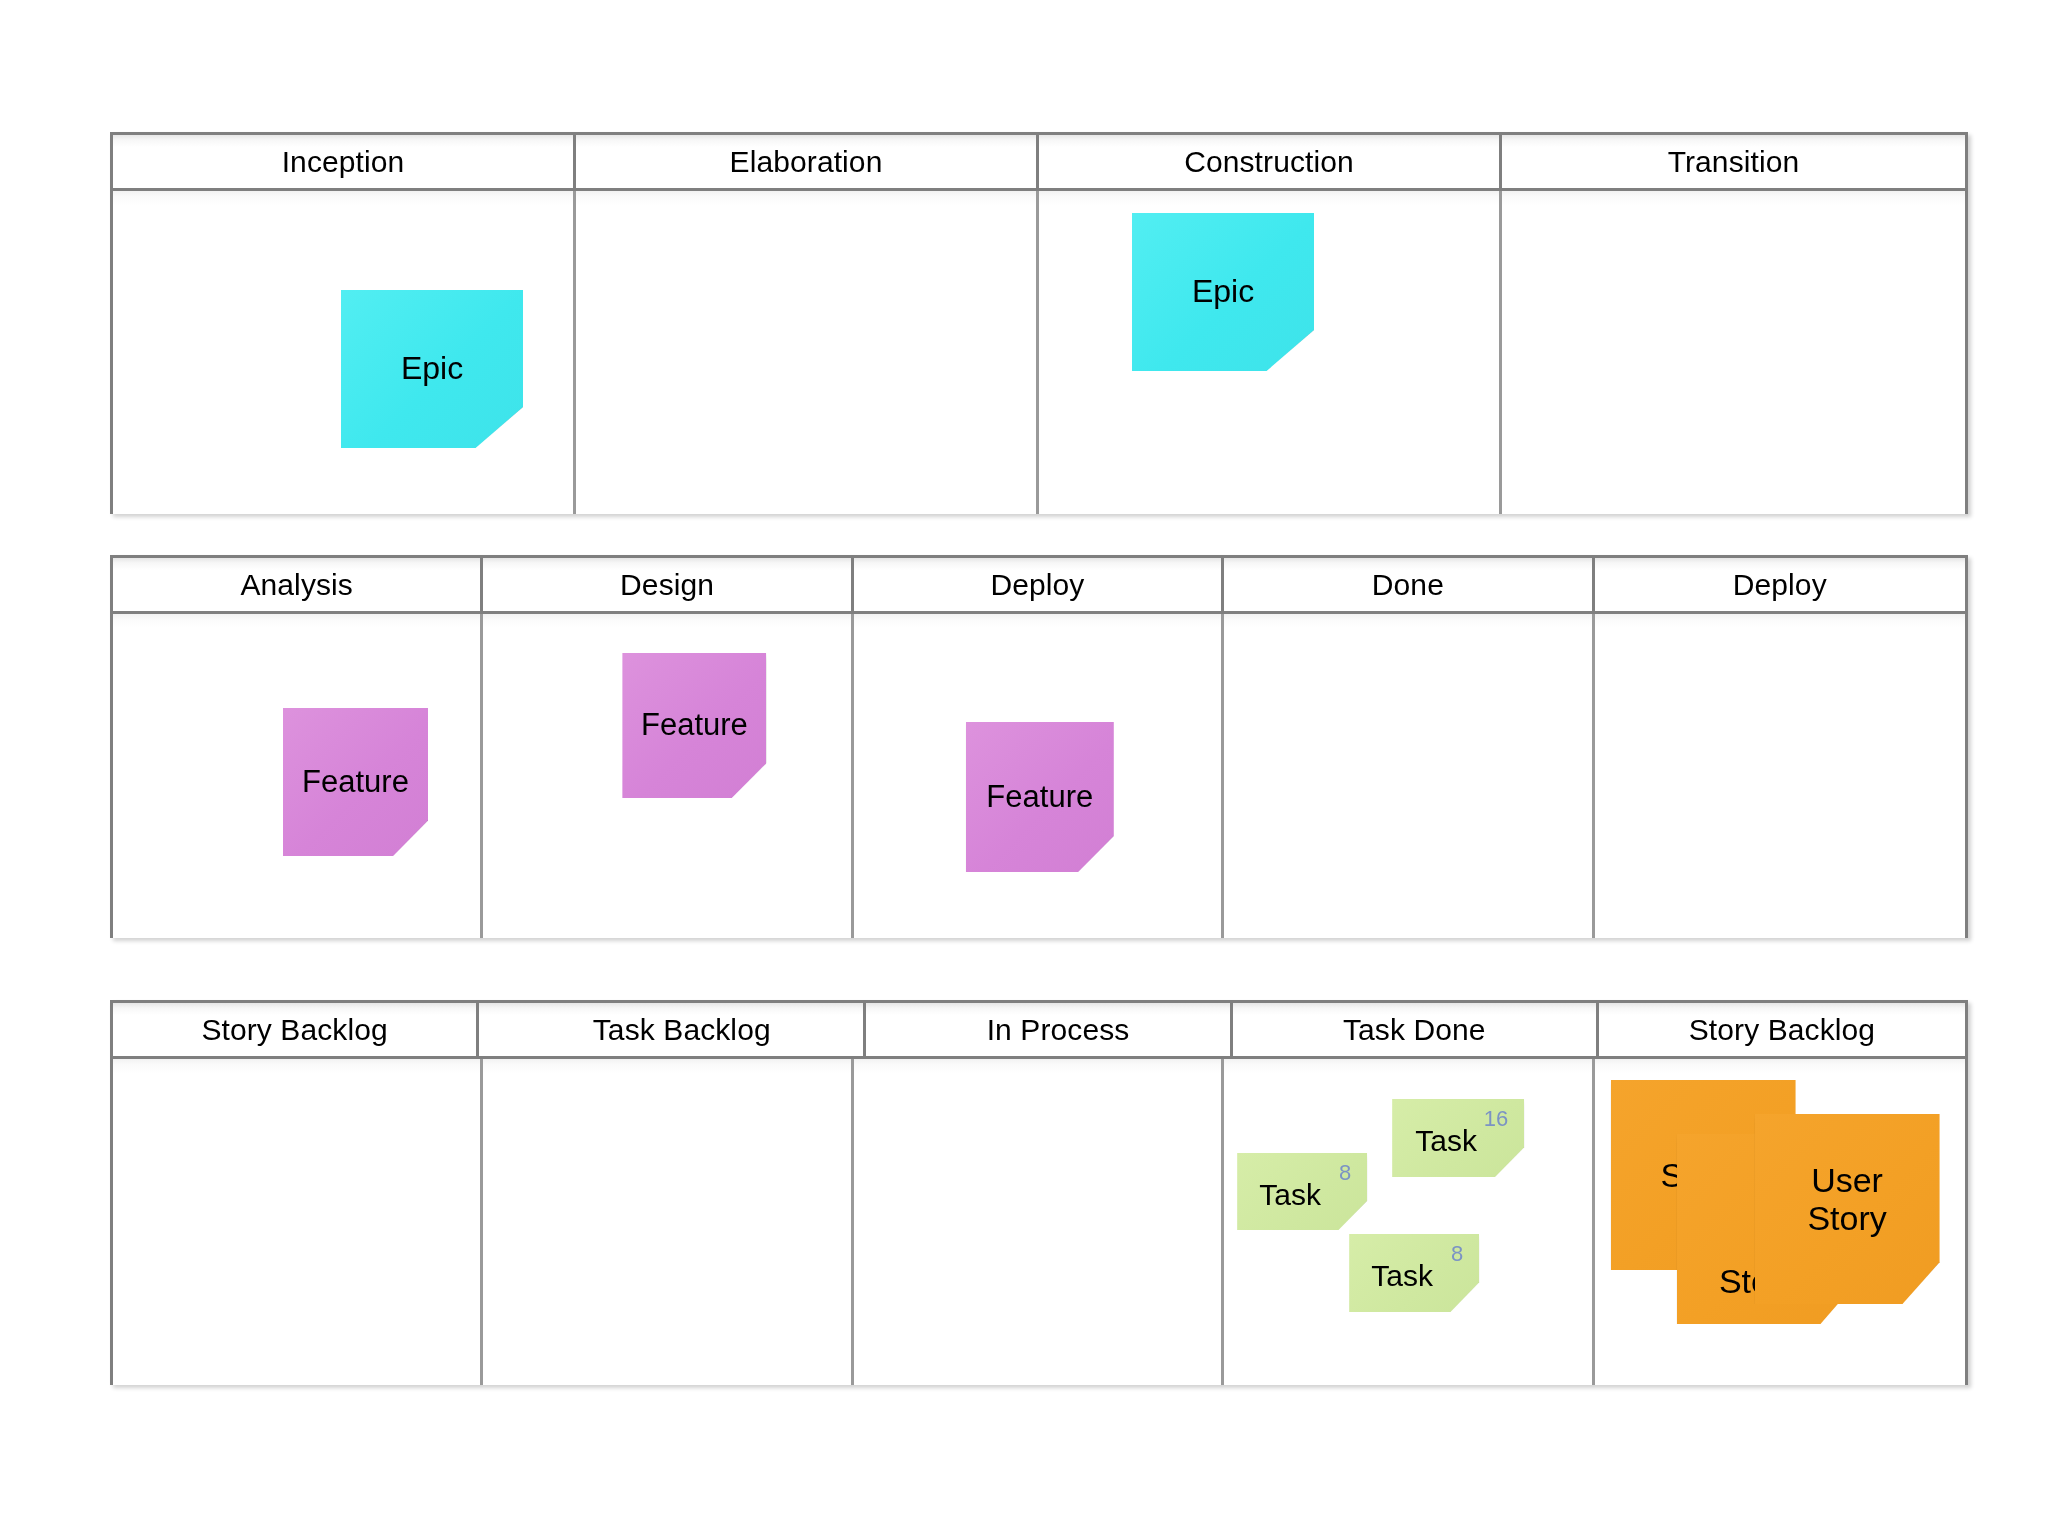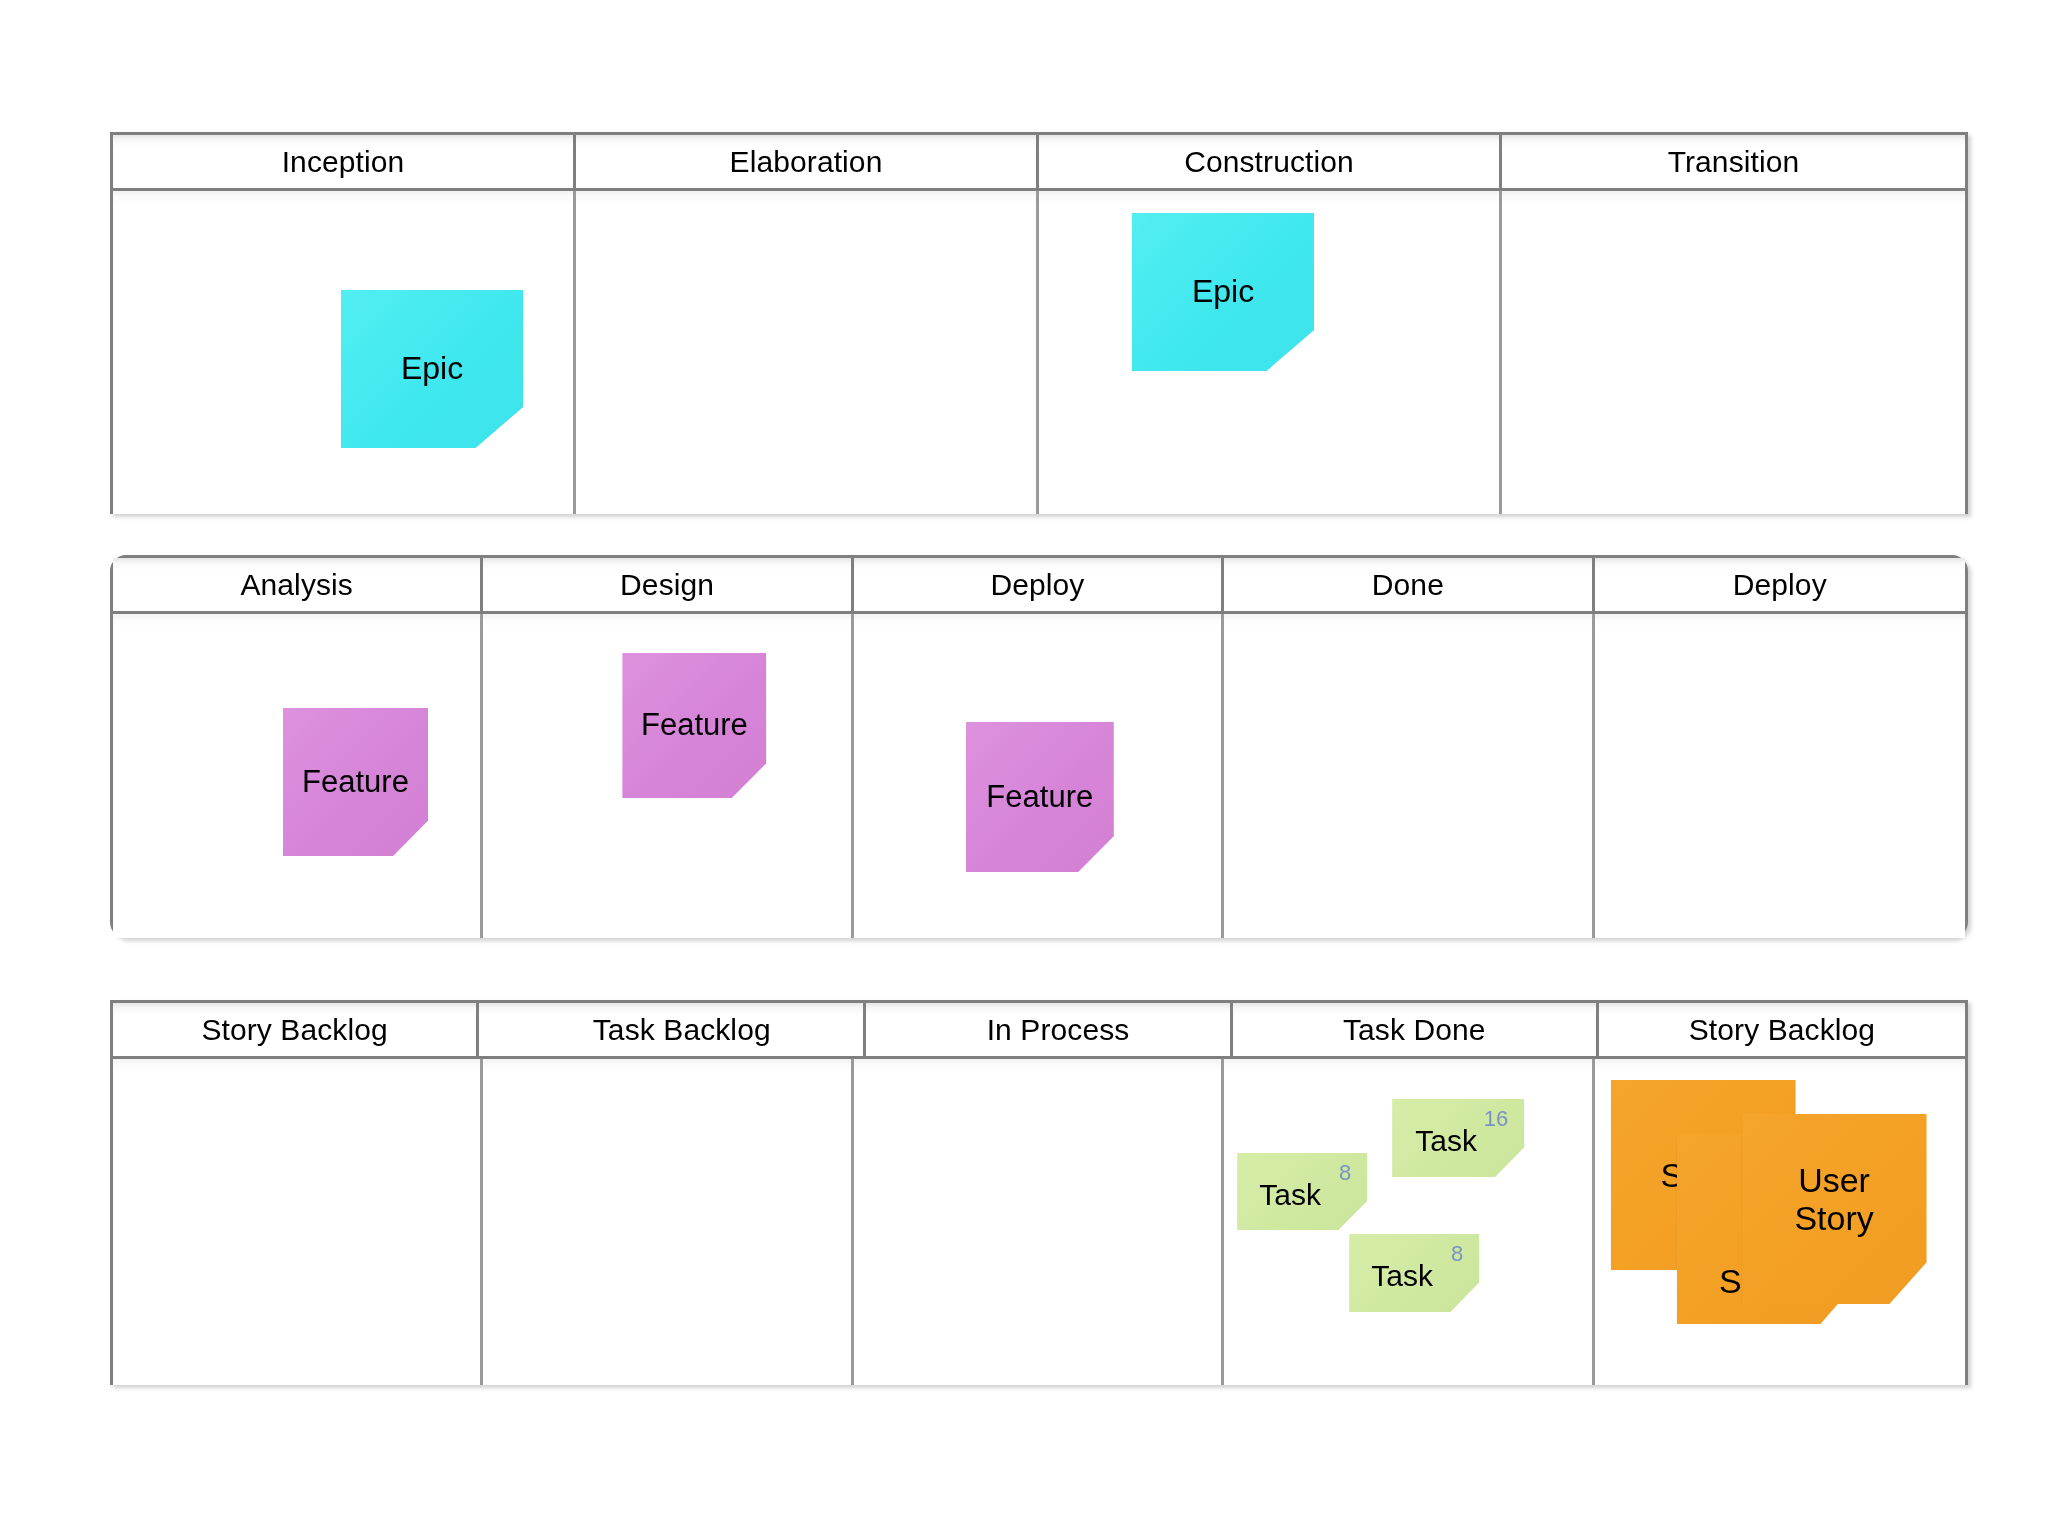--- a/index.html
+++ b/index.html
@@ -181,21 +181,21 @@
     <div class="col-cell" style="width:25%;">
       <div class="note cyan" style="left:93px; top:22px; width:182px; height:158px; font-size:32px;">
         <span class="fold"></span>
         <span class="note-label">Epic</span>
       </div>
     </div>
     <div class="col-cell" style="width:25%;"></div>
   </div>
 </div>
 
-<div class="board" style="left:110px; top:555px; width:1858px; height:383px;border-radius:16px;">
+<div class="board" style="left:110px; top:555px; width:1858px; height:383px;">
   <div class="board-header-row">
     <div class="col-head" style="width:20%;">
       <span>Analysis</span>
     </div>
     <div class="col-head" style="width:20%;">
       <span>Design</span>
     </div>
     <div class="col-head" style="width:20%;">
       <span>Deploy</span>
     </div>
@@ -273,19 +273,19 @@
 
     <div class="col-cell" style="width:20%;">
       <div class="note orange" style="left:16px; top:21px; width:185px; height:190px; font-size:34px; z-index:1;">
         <span class="fold"></span>
         <span class="note-label">Spike</span>
       </div>
       <div class="note orange" style="left:82px; top:75px; width:180px; height:190px; font-size:34px; z-index:2;">
         <span class="fold"></span>
         <span class="note-label" style="transform:translate(-8px,52px);">Story</span>
       </div>
-      <div class="note orange" style="left:147px; top:55px; width:185px; height:190px; font-size:34px; z-index:3;">
+      <div class="note orange" style="left:160px; top:55px; width:185px; height:190px; font-size:34px; z-index:3;">
         <span class="fold"></span>
         <span class="note-label" style="display:block; width:118px; transform:translate(0,-10px);">User Story</span>
       </div>
     </div>
   </div>
 </div>
 
 </body></html>

